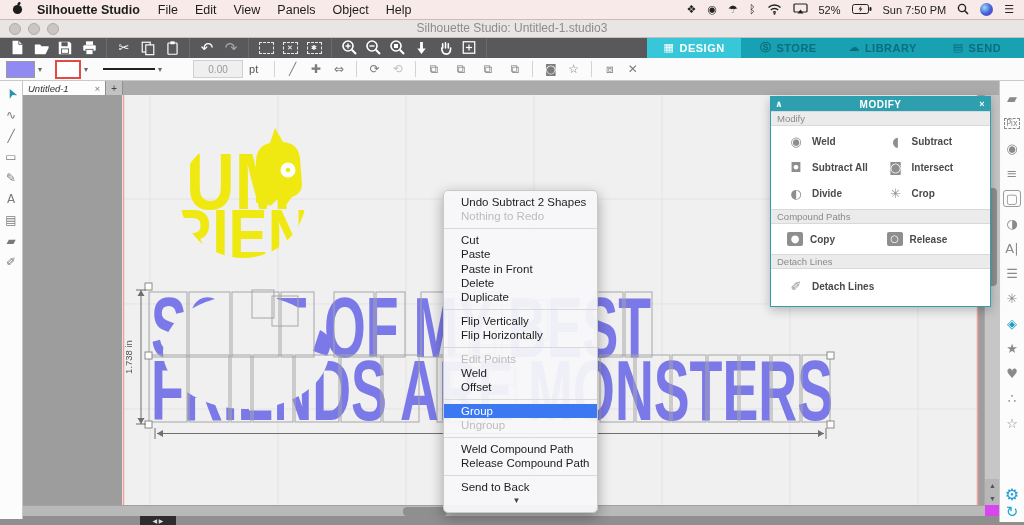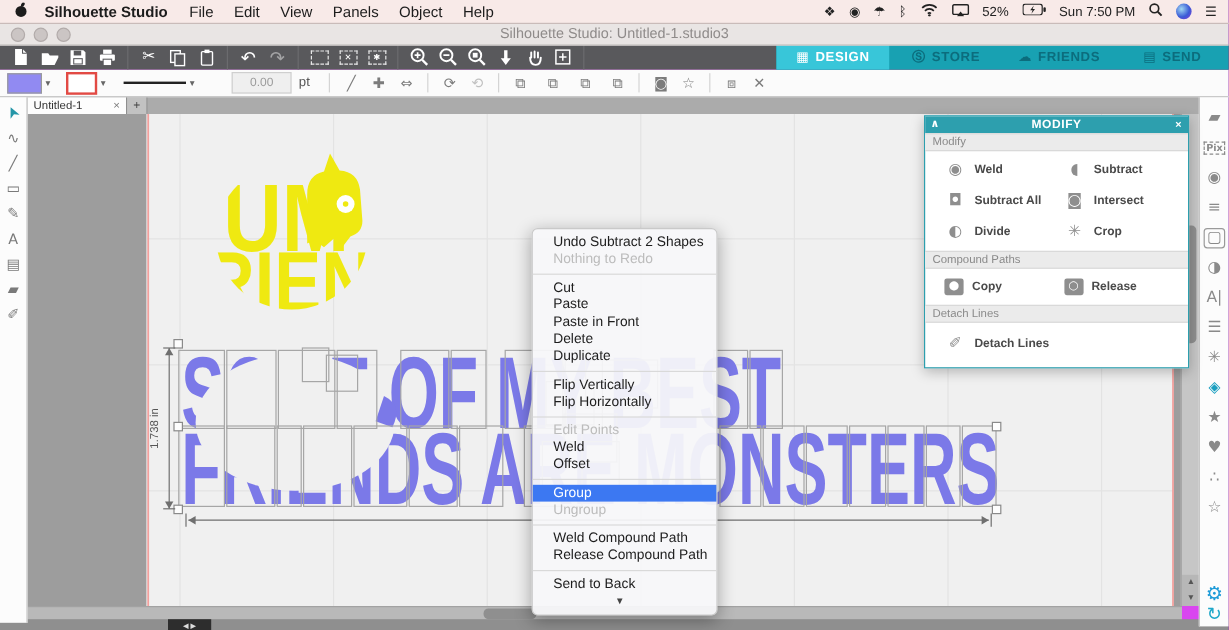--- a/index.html
+++ b/index.html
@@ -46,21 +46,21 @@
   .sw.stroke{width:22px;background:#fff;border:2px solid #e24a44;margin-left:10px;}
   .dd{font-size:8px;color:#666;margin:0 3px;}
   .linestyle{width:52px;height:0;border-top:2px solid #222;margin-left:12px;}
   .num{width:44px;height:14px;border:1px solid #cfcfcf;background:#efefef;color:#9a9a9a;font-size:10px;text-align:center;margin-left:28px;}
   .unit{margin:0 10px 0 6px;color:#555;}
   .r2sep{width:1px;height:16px;background:#d4d4d4;margin:0 6px;}
   .r2btn{width:23px;text-align:center;color:#7c7c7c;font-size:12px;}
   .r2btn .ic{color:#7c7c7c;}
 
   
-  .tabbar{position:absolute;left:22px;top:80px;right:24px;height:15px;background:#ababab;z-index:30;display:flex;align-items:flex-end;}
+  .tabbar{position:absolute;left:22px;top:80px;right:24px;height:15px;background:#ababab;z-index:30;display:flex;align-items:flex-end;font-style:italic;}
   .doctab{width:72px;height:14px;background:#fdfdfd;border:1px solid #8f8f8f;border-bottom:none;font-size:9.5px;color:#333;
           display:flex;align-items:center;justify-content:space-between;padding:0 5px;}
   .plustab{width:16px;height:14px;background:#c2c2c2;border:1px solid #8f8f8f;border-bottom:none;border-left:none;
            font-size:10px;color:#444;display:flex;align-items:center;justify-content:center;}
 
   
   .leftstrip{position:absolute;left:0;top:80px;width:22px;height:436px;background:#fcfcfc;border-right:1px solid #c6c6c6;
              z-index:35;display:flex;flex-direction:column;align-items:center;padding-top:3px;}
   .ltool{width:20px;height:21px;display:flex;align-items:center;justify-content:center;font-size:12px;color:#7a7a7a;}
   .ltool.active .ic{color:#2596a8;transform:rotate(-115deg);display:inline-block;font-size:13px;}
@@ -93,21 +93,21 @@
   .m-ic.boxed{background:#8e8e8e;color:#fff;width:16px;height:14px;line-height:14px;border-radius:2px;font-size:10px;}
   .p-one{padding:10px 4px 12px 16px;}
 
   
   .vscroll{position:absolute;right:24px;top:95px;width:15px;height:410px;background:#c6c6c6;border-left:1px solid #a8a8a8;z-index:30;}
   .vthumb{position:absolute;left:2px;top:93px;width:10px;height:98px;background:#8f8f8f;border-radius:4px;}
   .vbtns{position:absolute;left:0;bottom:0;width:100%;background:#b7b7b7;font-size:7px;color:#555;text-align:center;line-height:13px;}
   .rightstrip{position:absolute;right:0;top:80px;width:24px;height:436px;background:#fcfcfc;border-left:1px solid #c6c6c6;
               z-index:35;display:flex;flex-direction:column;align-items:center;padding-top:6px;}
   .rtool{width:22px;height:25px;display:flex;align-items:center;justify-content:center;font-size:13px;color:#8a8a8a;}
-  .rtool.pix .ic{font-size:8px;border:1px dashed #8a8a8a;padding:0 1px;font-weight:bold;}
+  .rtool.pix .ic{font-size:8px;border:1px dashed #8a8a8a;padding:0 1px;font-weight:normal;}
   .rtool.boxed .ic{border:1px solid #9a9a9a;border-radius:3px;padding:0 2px;}
   .rtool.active{color:#1a9fc0;}
   .rtool.active .ic{color:#1a9fc0;}
   .rstrip-bottom{margin-top:auto;display:flex;flex-direction:column;align-items:center;padding-bottom:2px;}
   .gear{color:#1d9bd8;font-size:16px;line-height:18px;}
   .sync{color:#1fa8c9;font-size:15px;line-height:16px;}
 
   
   .hscroll{position:absolute;left:22px;top:505px;width:963px;height:11px;background:#b9b9b9;border-top:1px solid #a2a2a2;z-index:30;}
   .hthumb{position:absolute;left:381px;top:1px;width:44px;height:9px;background:#8f8f8f;border-radius:4px;}
@@ -285,21 +285,21 @@
         <span>DESIGN</span>
       </div>
 
       <div class="navtab">
         <span class="nav-ic">Ⓢ</span>
         <span>STORE</span>
       </div>
 
       <div class="navtab">
         <span class="nav-ic">☁</span>
-        <span>FRIENDS</span>
+        <span>LIBRARY</span>
       </div>
 
       <div class="navtab">
         <span class="nav-ic">▤</span>
         <span>SEND</span>
       </div>
     </div>
 
   <div class="row2">
     <span class="sw fill"></span>

